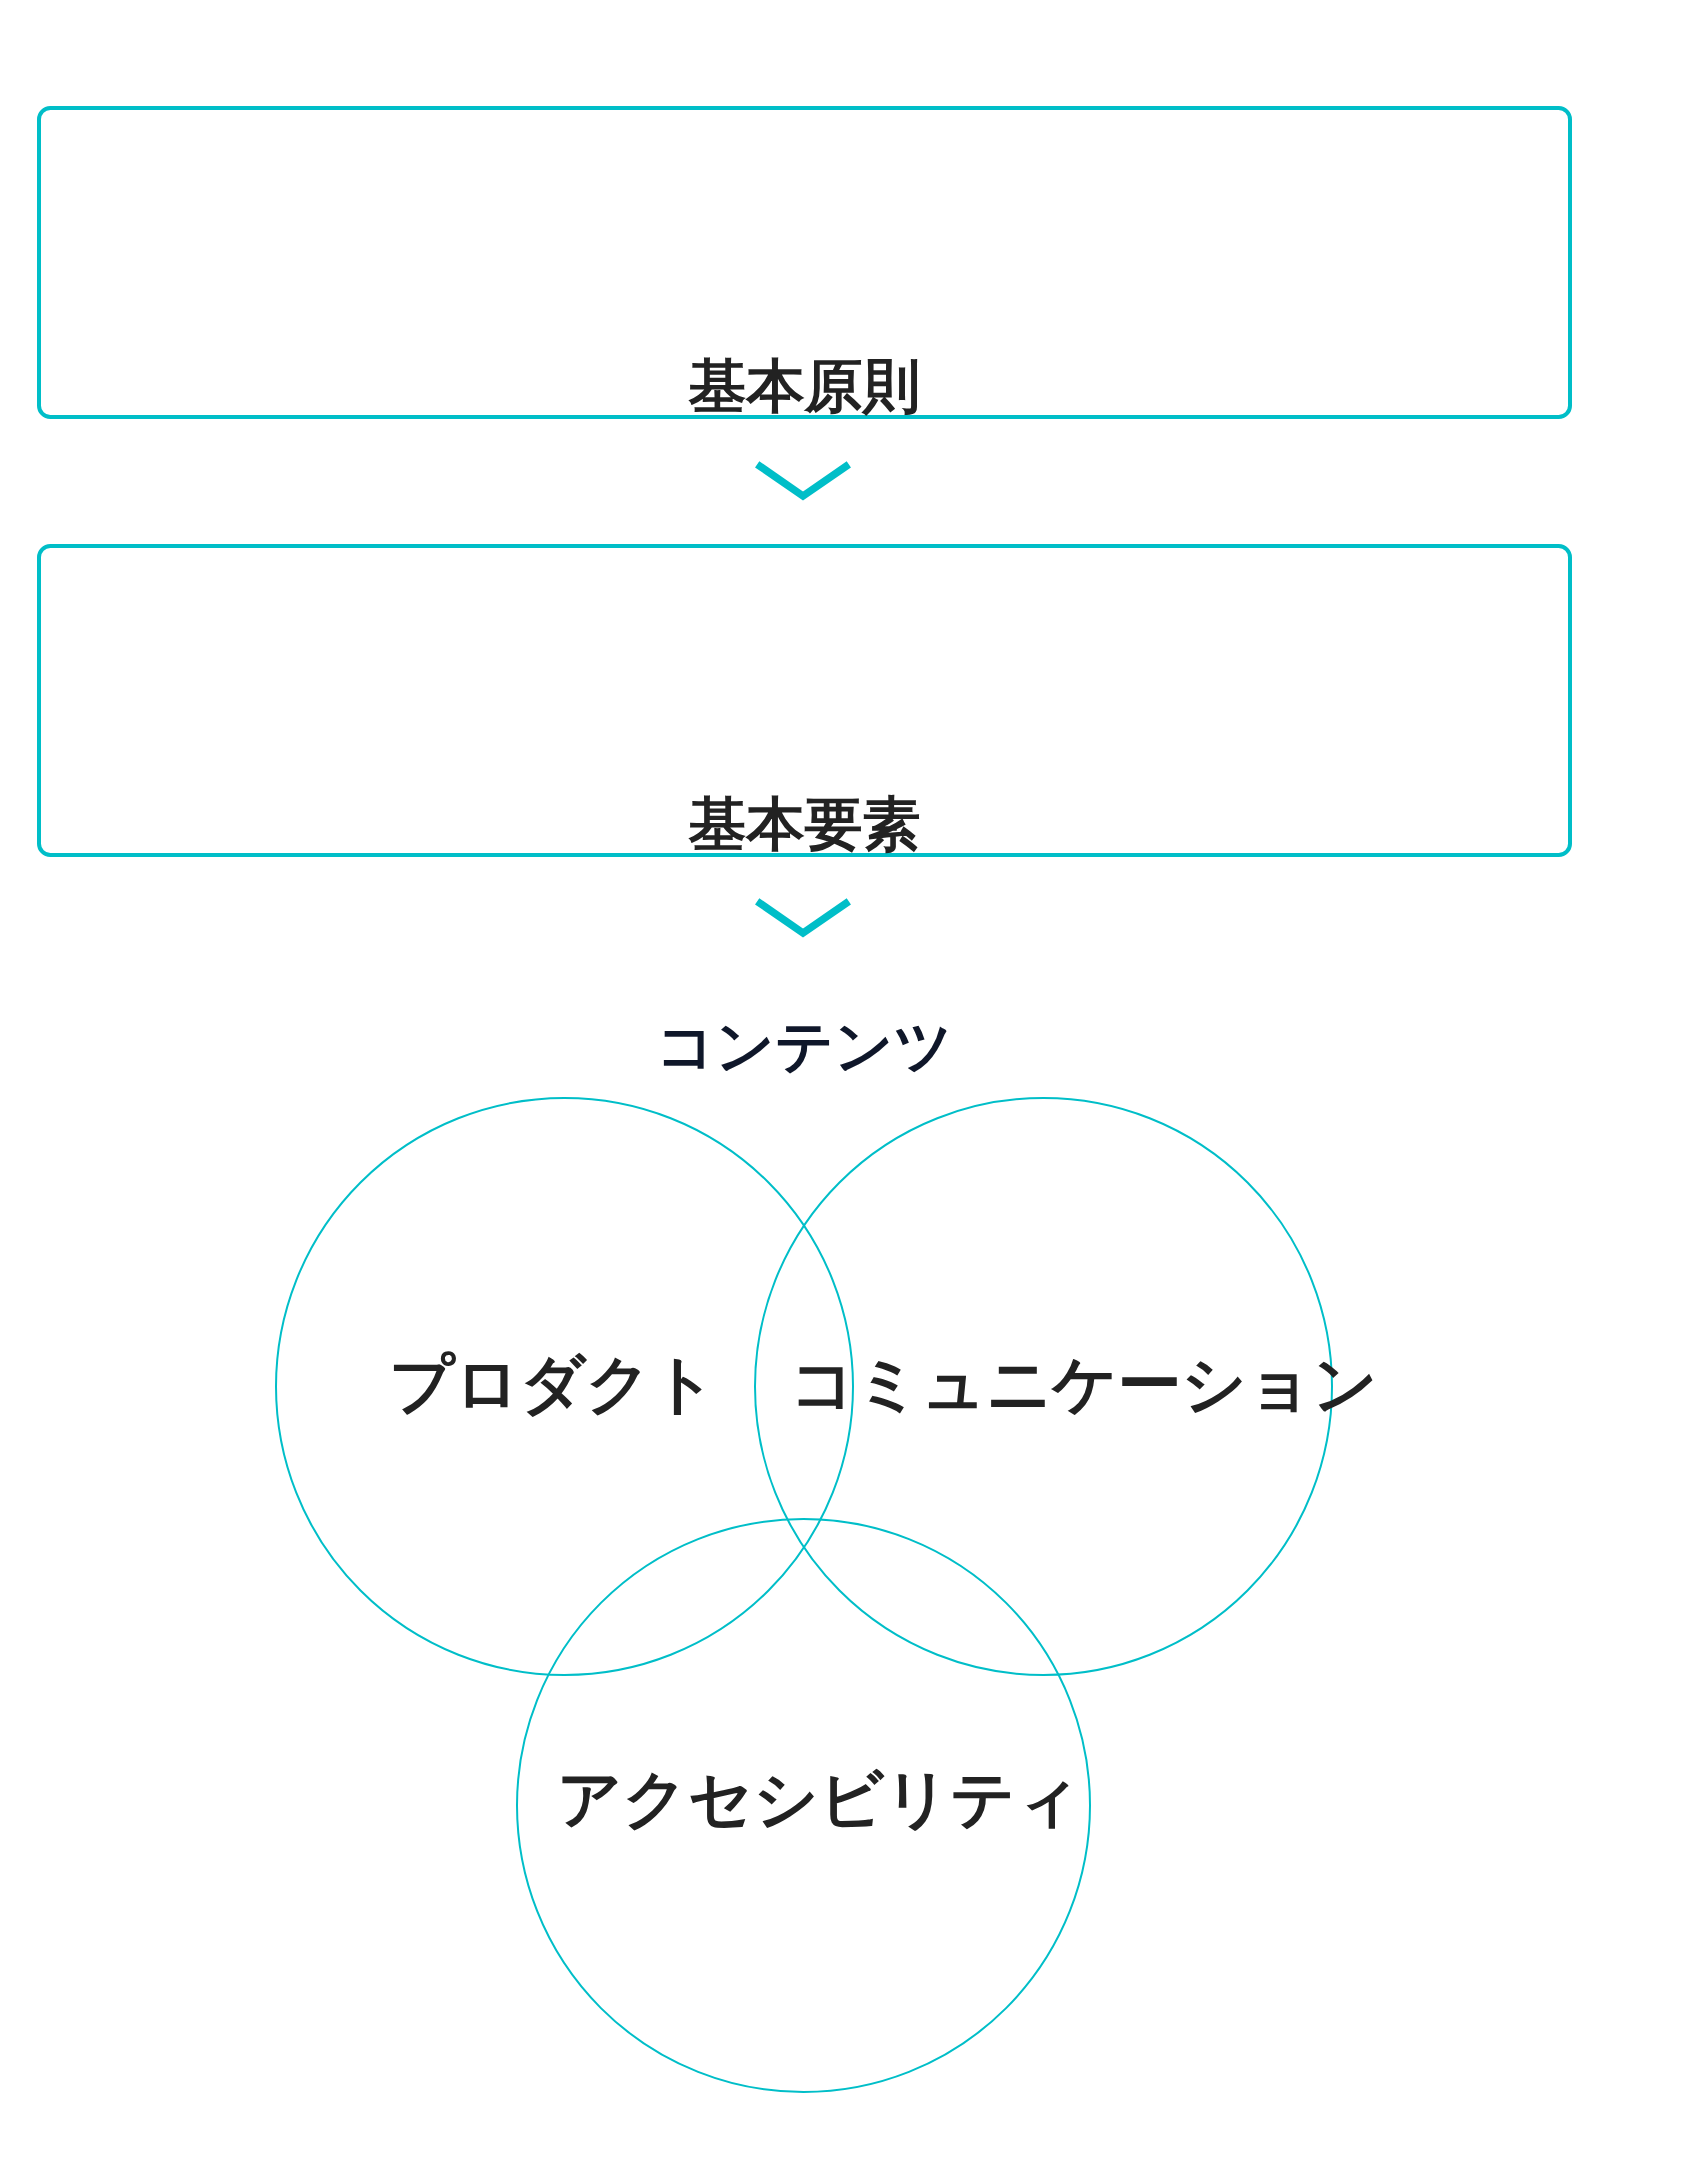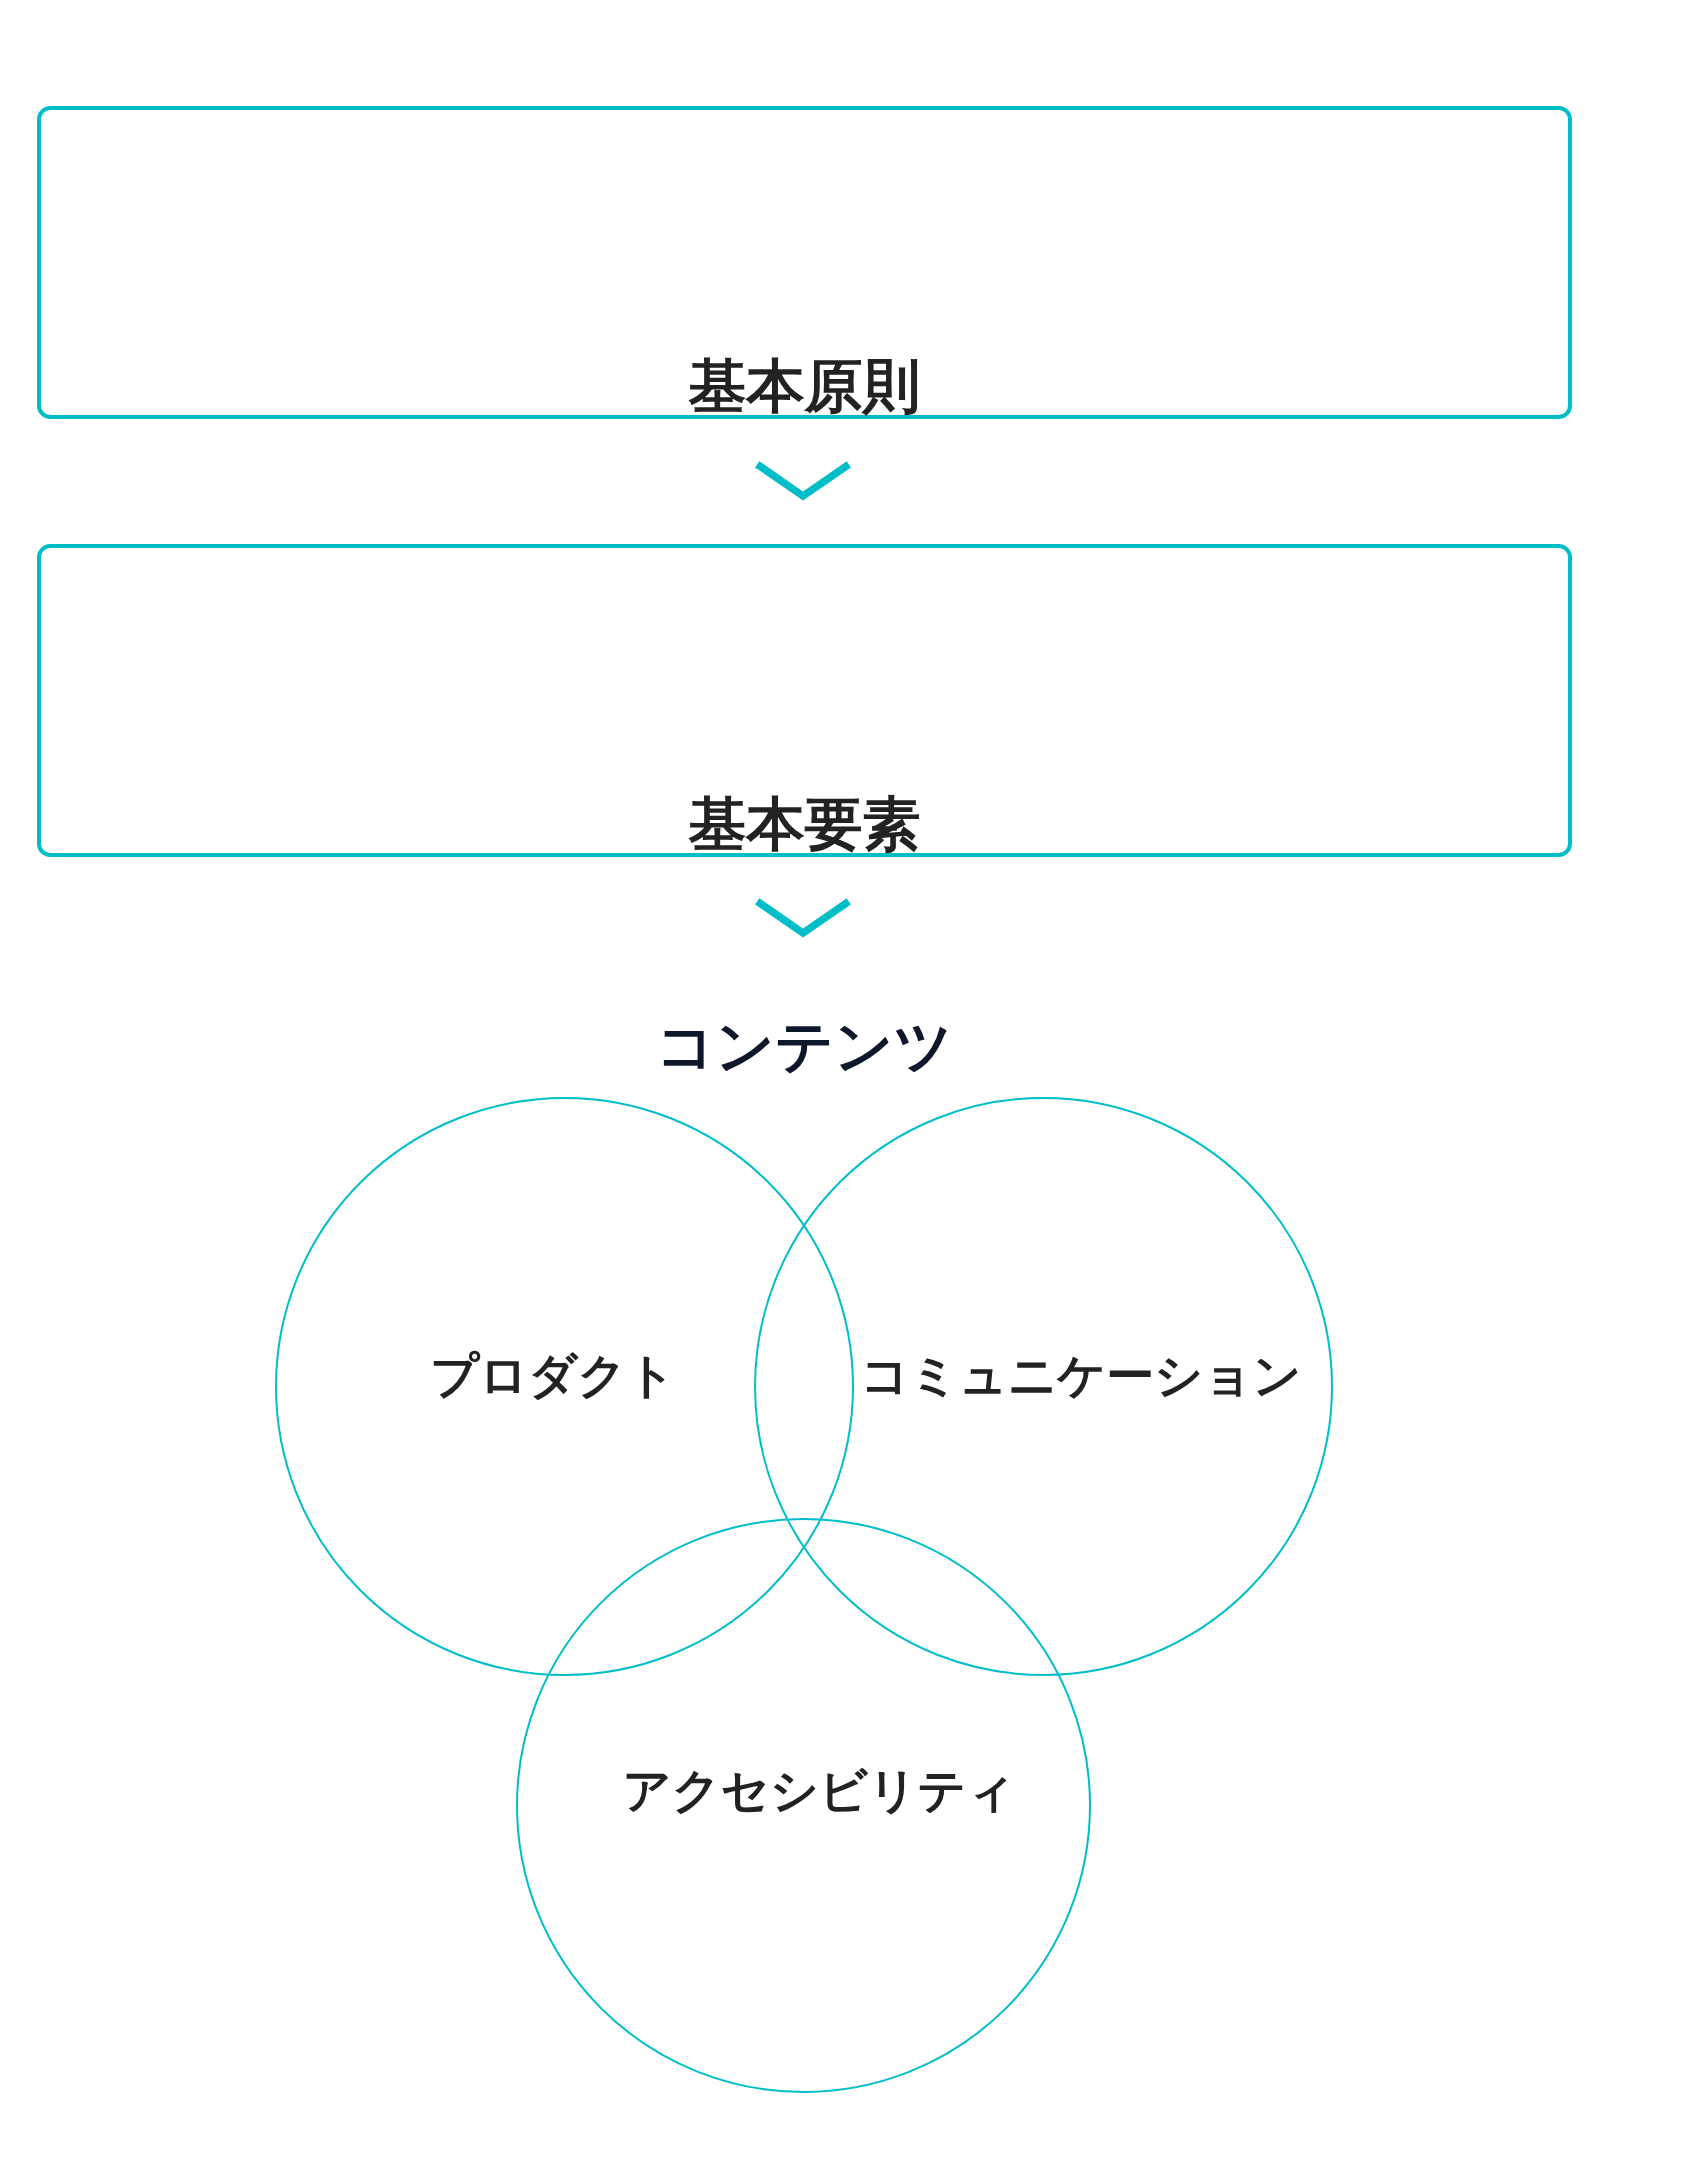--- a/index.html
+++ b/index.html
@@ -76,21 +76,21 @@
     border-radius: 50%;
     background: transparent;
   }
   .venn-circle--product       { left: 275px; top: 1097px; }
   .venn-circle--communication { left: 754px; top: 1097px; }
   .venn-circle--accessibility { left: 516px; top: 1518px; width: 575px; height: 575px; }
   .venn-label {
     position: absolute;
     width: 582px;
     text-align: center;
-    font-size: 48px;
+    font-size: 64px;
     font-weight: 700;
     color: #222222;
     line-height: 1;
     white-space: nowrap;
   }
   .venn-label--product       { left: 262px; top: 1352px; }
   .venn-label--communication { left: 790px; top: 1352px; }
   .venn-label--accessibility { left: 528px; top: 1767px; }
 </style>
 </head>

